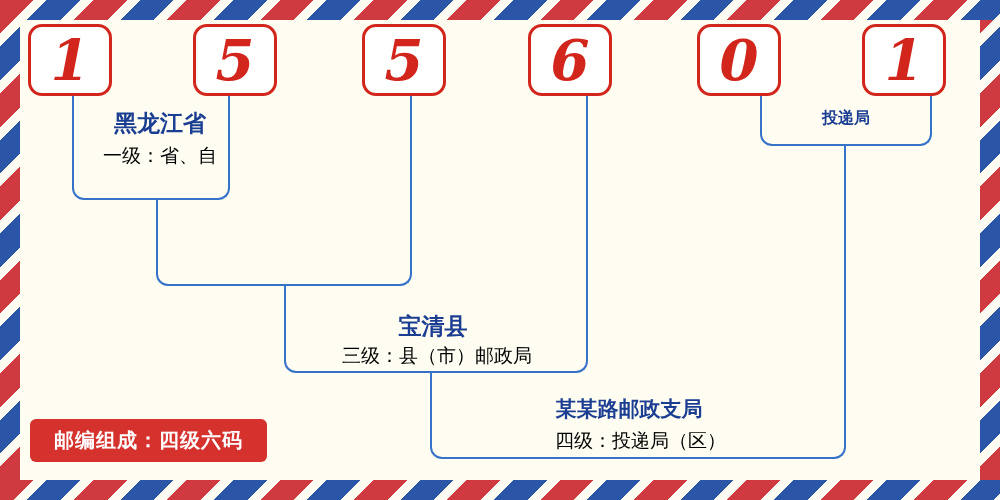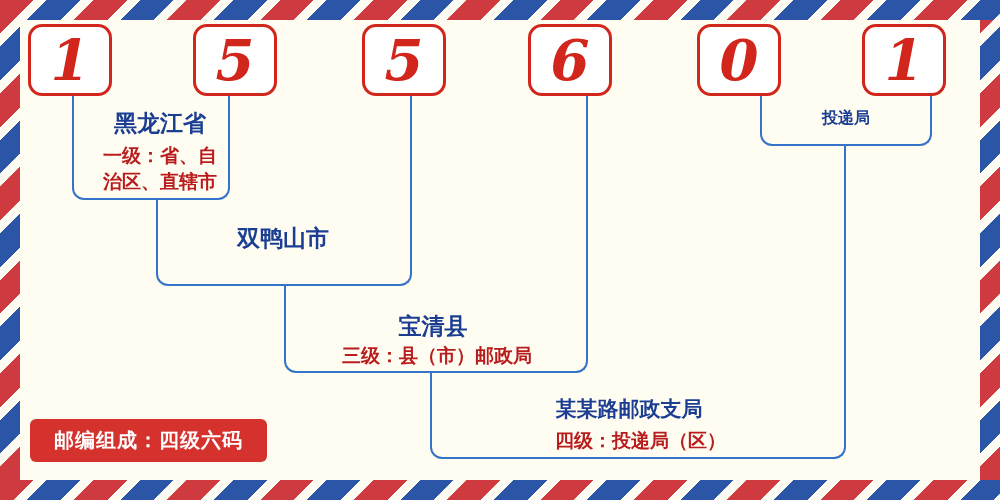--- a/index.html
+++ b/index.html
@@ -58,21 +58,21 @@
   .bracket-d { left:430px; top:373px; width:416px; height:86px; }
   .ext-d     { left:844px; top:144px; height:231px; }
   .bracket-e { left:760px; top:96px;  width:172px; height:50px; }
 
   
   .place {
     position:absolute; z-index:2; font-weight:bold; color:#1b3e92;
     text-align:center; font-size:23px; line-height:1.2;
   }
   .desc {
-    position:absolute; z-index:2; font-weight:bold; color:#b91c1c;
+    position:absolute; z-index:2; font-weight:normal; color:#000000;
     text-align:center; font-size:19px; line-height:1.35;
   }
   .place-1 { left:85px;  top:110px; width:150px;font-family:Liberation Serif, serif; }
   .desc-1  { left:97px;  top:143px; width:126px; }
   .place-2 { left:208px; top:225px; width:150px; }
   .desc-2  { left:206px; top:256px; width:154px; }
   .place-3 { left:358px; top:313px; width:150px; }
   .desc-3  { left:332px; top:343px; width:210px; }
   .place-4 { left:539px; top:397px; width:180px; font-size:21px; }
   .desc-4  { left:538px; top:428px; width:205px; }
@@ -119,24 +119,22 @@
   <div class="digit-box b5">
     <span class="digit">0</span>
   </div>
   <div class="digit-box b6">
     <span class="digit">1</span>
   </div>
 
   <div class="place place-1">黑龙江省</div>
   <div class="desc desc-1">
     <div>一级：省、自</div>
-    <div>治区、直辖市</div>
   </div>
 
-  <div class="place place-2">双鸭山市</div>
 
   <div class="place place-3">宝清县</div>
   <div class="desc desc-3">三级：县（市）邮政局</div>
 
   <div class="place place-4">某某路邮政支局</div>
   <div class="desc desc-4">四级：投递局（区）</div>
 
   <div class="place place-delivery">投递局</div>
 
   <div class="badge">邮编组成：四级六码</div>

